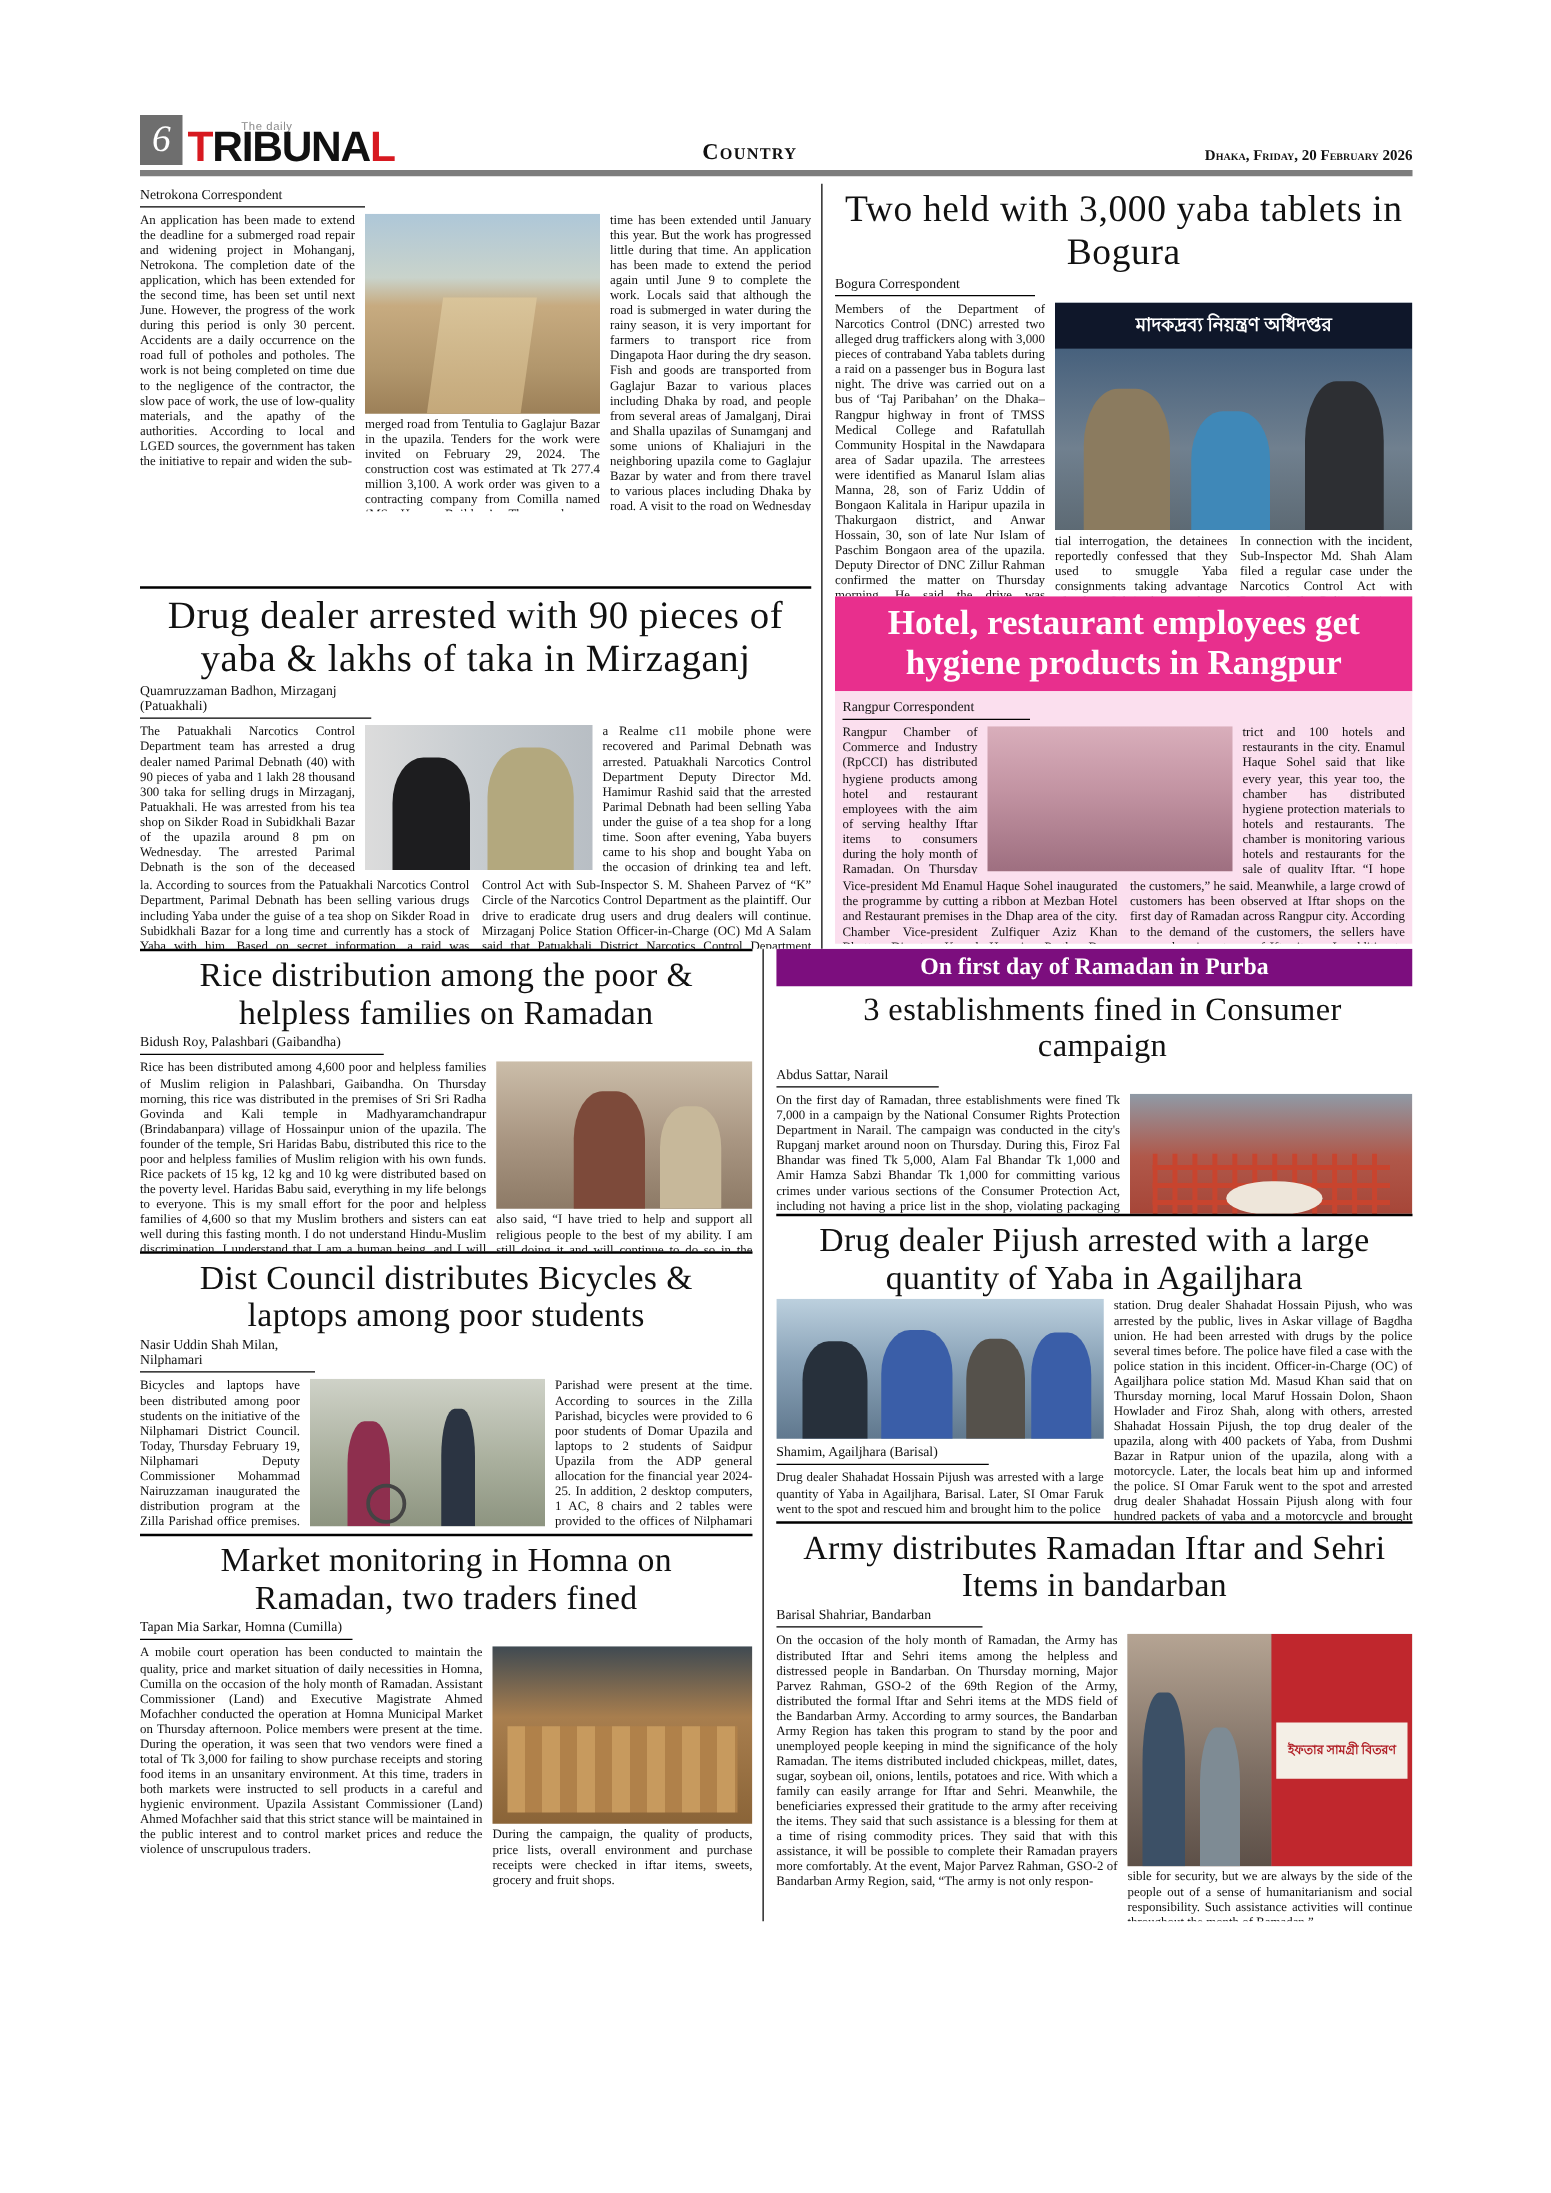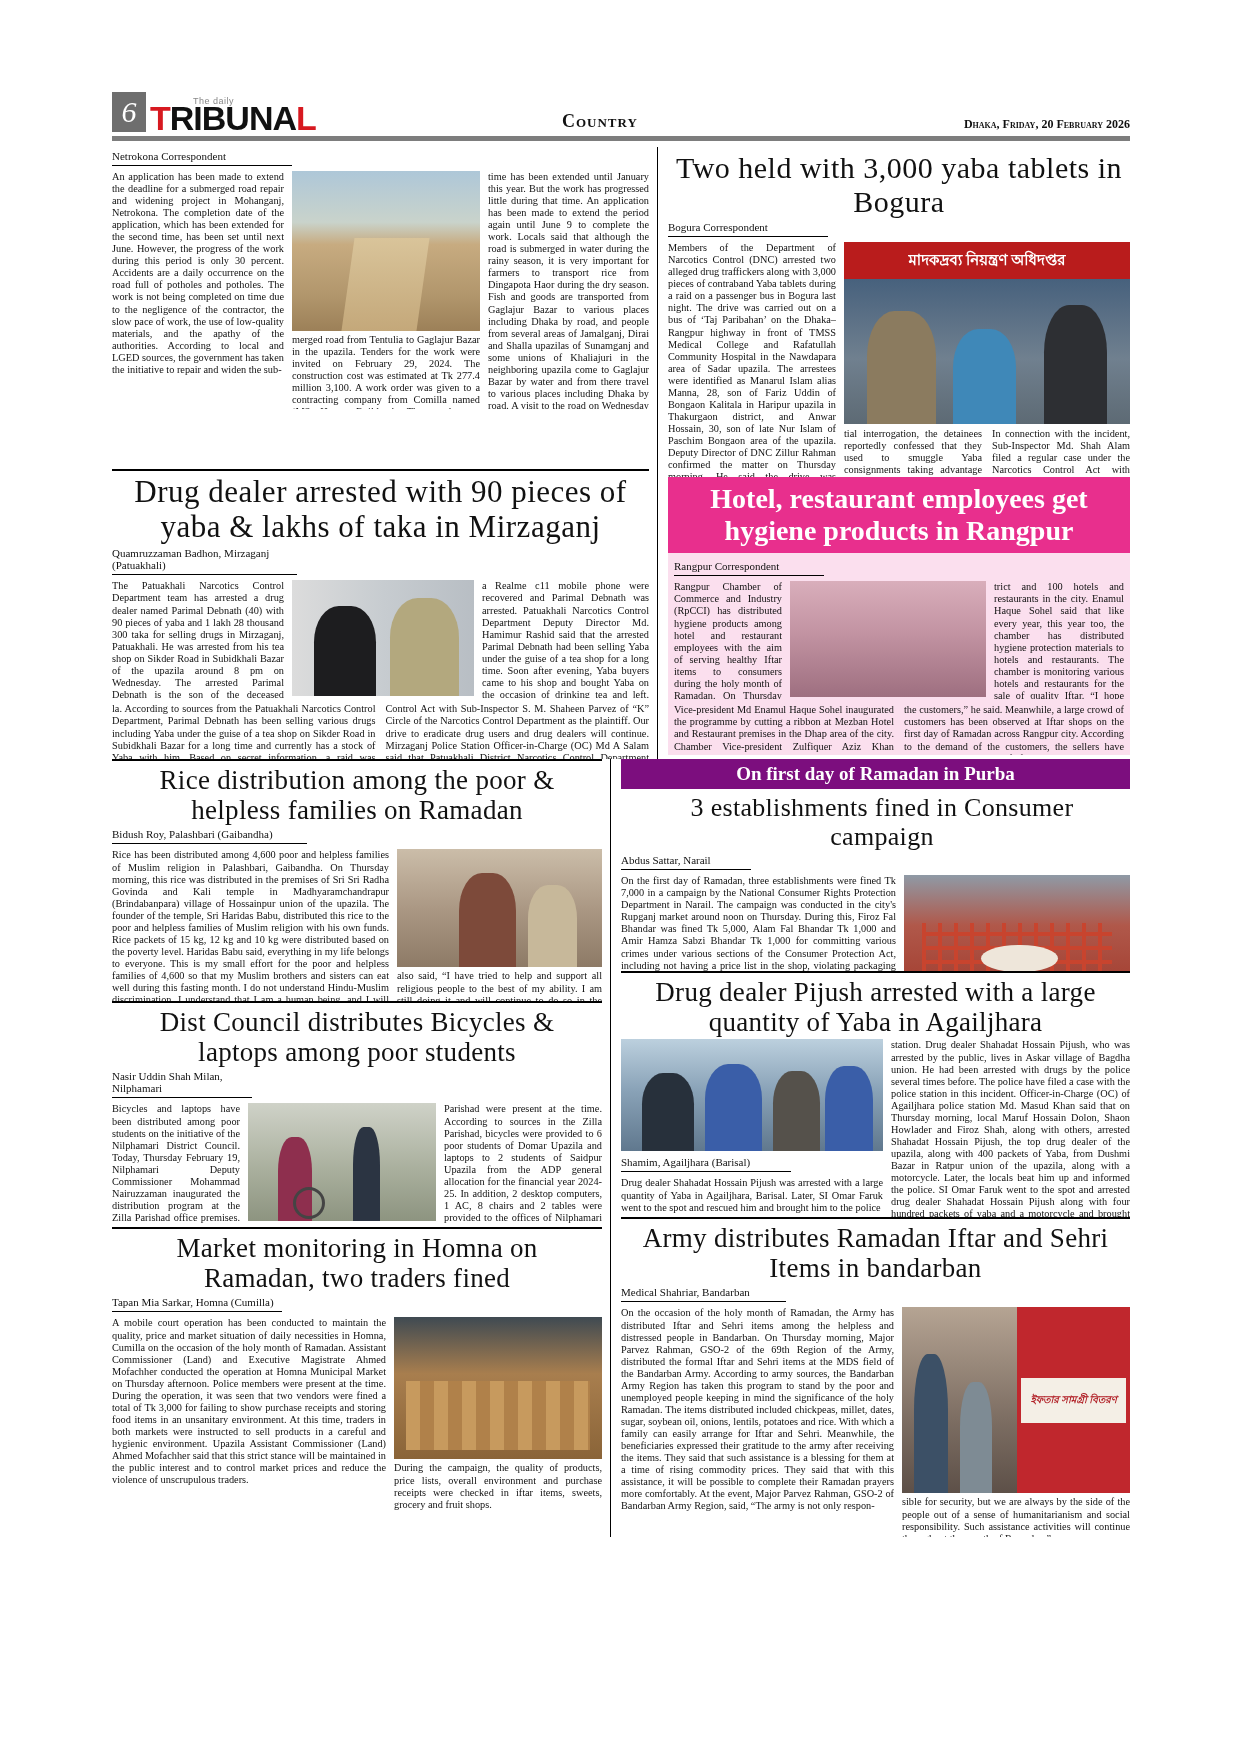--- a/index.html
+++ b/index.html
@@ -36,21 +36,21 @@
   .bt{font-size:10.3px;line-height:1.17;text-align:justify;}
   .cols{display:flex;gap:8px;}
   .col{flex:1;min-width:0;}
   .tailrow{display:flex;gap:10px;margin-top:5px;}
 
   
   .photo{position:relative;overflow:hidden;flex-shrink:0;}
   .ph-road{background:linear-gradient(180deg,#aec7d8 0%,#c9d3cb 32%,#c7ab80 46%,#b1966c 78%,#9c8058 100%);}
   .ph-road .path{position:absolute;left:30%;top:42%;width:40%;height:58%;background:linear-gradient(180deg,#d9c49a,#c4a87a);transform:skewX(-8deg);}
   .ph-bogura{display:flex;flex-direction:column;background:#33475e;}
-  .ph-banner{background:#b91c1c;color:#fff;font-weight:bold;text-align:center;font-size:15px;padding:6px 2px;}
+  .ph-banner{background:#0f172a;color:#fff;font-weight:bold;text-align:center;font-size:15px;padding:6px 2px;}
   .ph-bogura .crowd{flex:1;background:linear-gradient(180deg,#47617d 0%,#70808f 55%,#5d6a74 100%);position:relative;}
   .fig{position:absolute;bottom:0;border-radius:40% 40% 0 0;}
   .ph-mirza{background:linear-gradient(90deg,#dcdcdc 0%,#c7ccd0 50%,#b8bec4 100%);}
   .ph-mirza .f1{left:12%;width:34%;height:78%;background:#1d1d1f;}
   .ph-mirza .f2{right:8%;width:38%;height:85%;background:#b3a87e;}
   .ph-rangpur{background:linear-gradient(180deg,#d9aebb 0%,#c293a2 45%,#9e6f80 100%);}
   .ph-narail{background:linear-gradient(180deg,#8f9aa6 0%,#b0584a 40%,#a03a2c 100%);}
   .ph-narail .cage{position:absolute;left:8%;top:38%;width:84%;height:55%;background:repeating-linear-gradient(90deg,#c8442e 0 4px,transparent 4px 16px),repeating-linear-gradient(0deg,#c8442e 0 4px,transparent 4px 14px);}
   .ph-narail .hen{position:absolute;left:34%;top:55%;width:34%;height:22%;background:#eee6da;border-radius:50%;}
   .ph-rice{background:linear-gradient(180deg,#cbbda9 0%,#ab9884 50%,#8d7a66 100%);}
@@ -62,21 +62,21 @@
   .ph-cycle .wheel{position:absolute;bottom:2%;left:24%;width:26px;height:26px;border:3px solid #444;border-radius:50%;background:transparent;}
   .ph-pijush{background:linear-gradient(180deg,#bcd0de 0%,#8aa3b8 45%,#60788e 100%);}
   .ph-pijush .f1{left:8%;width:20%;height:70%;background:#27303b;}
   .ph-pijush .f2{left:32%;width:22%;height:78%;background:#3a5ea8;}
   .ph-pijush .f3{left:58%;width:18%;height:72%;background:#55514b;}
   .ph-pijush .f4{left:78%;width:18%;height:76%;background:#3a5ea8;}
   .ph-homna{background:linear-gradient(180deg,#3f4a52 0%,#a87e4e 40%,#8a6438 100%);}
   .ph-homna .stall{position:absolute;left:6%;top:45%;width:88%;height:48%;background:repeating-linear-gradient(90deg,#c79a5e 0 14px,#b0814a 14px 28px);}
   .ph-army{display:flex;background:#9c8d80;}
   .ph-army .crowd{flex:1.1;background:linear-gradient(180deg,#b5a493 0%,#7d6e63 60%,#5d5048 100%);position:relative;}
-  .ph-army .bannerside{flex:1;background:#c0272d;display:flex;align-items:center;justify-content:center;padding:4px;font-style:italic;}
+  .ph-army .bannerside{flex:1;background:#c0272d;display:flex;align-items:center;justify-content:center;padding:4px;}
   .ph-army .bannerinner{background:#f4efe6;color:#b01d24;font-size:10px;font-weight:bold;text-align:center;width:100%;padding:14px 2px;}
 
   
   .pinkbox{background:#e82f8d;color:#fff;text-align:center;font-weight:bold;font-size:28px;font-family:"Liberation Serif",serif;line-height:1.15;padding:6px 4px;}
   .pinkbody{background:#fbdfee;padding:4px 6px 6px;}
 
   
   .purplebar{background:#7c0e7e;color:#fff;text-align:center;font-weight:bold;font-size:19px;padding:4px 0;font-family:"Liberation Serif",serif;}
 </style>
 </head>
@@ -253,21 +253,21 @@
               </div>
             <span class="byline" style="width:170px;margin-top:4px;">Shamim, Agailjhara (Barisal)</span>
             <div class="bt">Drug dealer Shahadat Hossain Pijush was arrested with a large quantity of Yaba in Agailjhara, Barisal. Later, SI Omar Faruk went to the spot and rescued him and brought him to the police</div>
           </div>
           <div class="col bt">station. Drug dealer Shahadat Hossain Pijush, who was arrested by the public, lives in Askar village of Bagdha union. He had been arrested with drugs by the police several times before. The police have filed a case with the police station in this incident. Officer-in-Charge (OC) of Agailjhara police station Md. Masud Khan said that on Thursday morning, local Maruf Hossain Dolon, Shaon Howlader and Firoz Shah, along with others, arrested Shahadat Hossain Pijush, the top drug dealer of the upazila, along with 400 packets of Yaba, from Dushmi Bazar in Ratpur union of the upazila, along with a motorcycle. Later, the locals beat him up and informed the police. SI Omar Faruk went to the spot and arrested drug dealer Shahadat Hossain Pijush along with four hundred packets of yaba and a motorcycle and brought him to the police station. SI Omar Faruk of the police station filed a case under the Narcotics Control Act at Agailjhara police station on Thursday afternoon.</div>
         </div>
       </div>
 
       <div class="article ruled" id="a-army" style="height:318px;">
         <div class="hl hl-md">Army distributes Ramadan Iftar and Sehri Items in bandarban</div>
-        <span class="byline" style="width:165px;">Medical Shahriar, Bandarban</span>
+        <span class="byline" style="width:165px;">Barisal Shahriar, Bandarban</span>
         <div class="cols" style="height:238px;overflow:hidden;">
           <div class="col bt">On the occasion of the holy month of Ramadan, the Army has distributed Iftar and Sehri items among the helpless and distressed people in Bandarban. On Thursday morning, Major Parvez Rahman, GSO-2 of the 69th Region of the Army, distributed the formal Iftar and Sehri items at the MDS field of the Bandarban Army. According to army sources, the Bandarban Army Region has taken this program to stand by the poor and unemployed people keeping in mind the significance of the holy Ramadan. The items distributed included chickpeas, millet, dates, sugar, soybean oil, onions, lentils, potatoes and rice. With which a family can easily arrange for Iftar and Sehri. Meanwhile, the beneficiaries expressed their gratitude to the army after receiving the items. They said that such assistance is a blessing for them at a time of rising commodity prices. They said that with this assistance, it will be possible to complete their Ramadan prayers more comfortably. At the event, Major Parvez Rahman, GSO-2 of Bandarban Army Region, said, “The army is not only respon-</div>
           <div class="col" style="flex:0 0 228px;">
             <div class="photo ph-army" style="width:228px;height:186px;">
               <div class="crowd">
                   <div class="fig" style="left:10%;width:30%;height:75%;background:#3c5066;"></div>
                   <div class="fig" style="left:50%;width:28%;height:60%;background:#7e8b94;"></div>
                 </div>
               <div class="bannerside">
                   <div class="bannerinner">ইফতার সামগ্রী বিতরণ</div>

